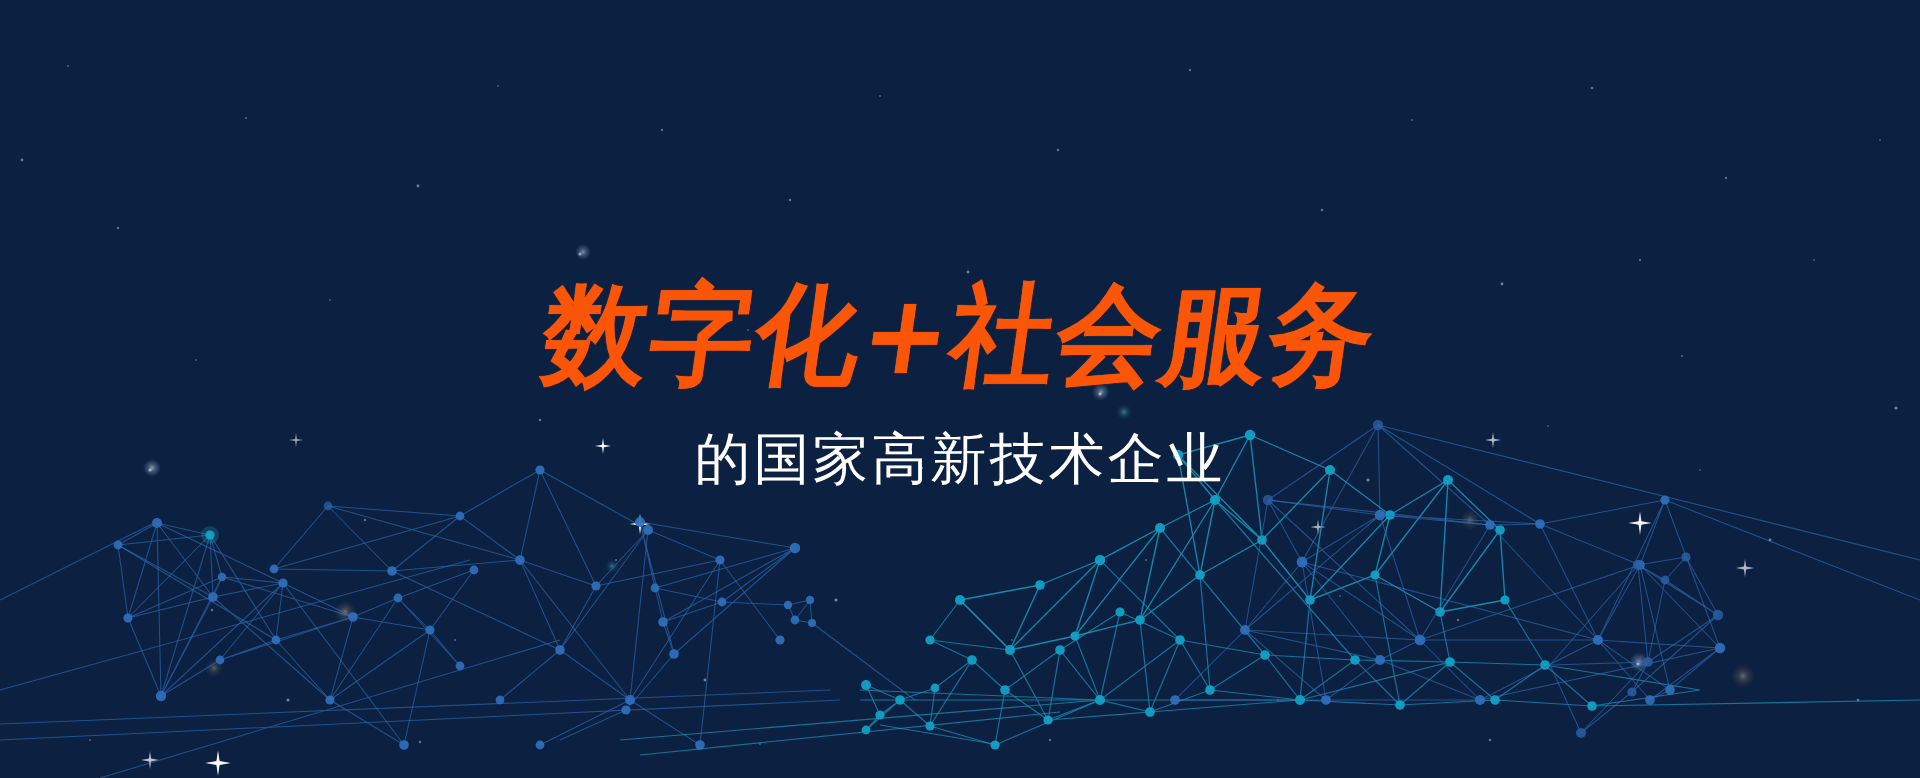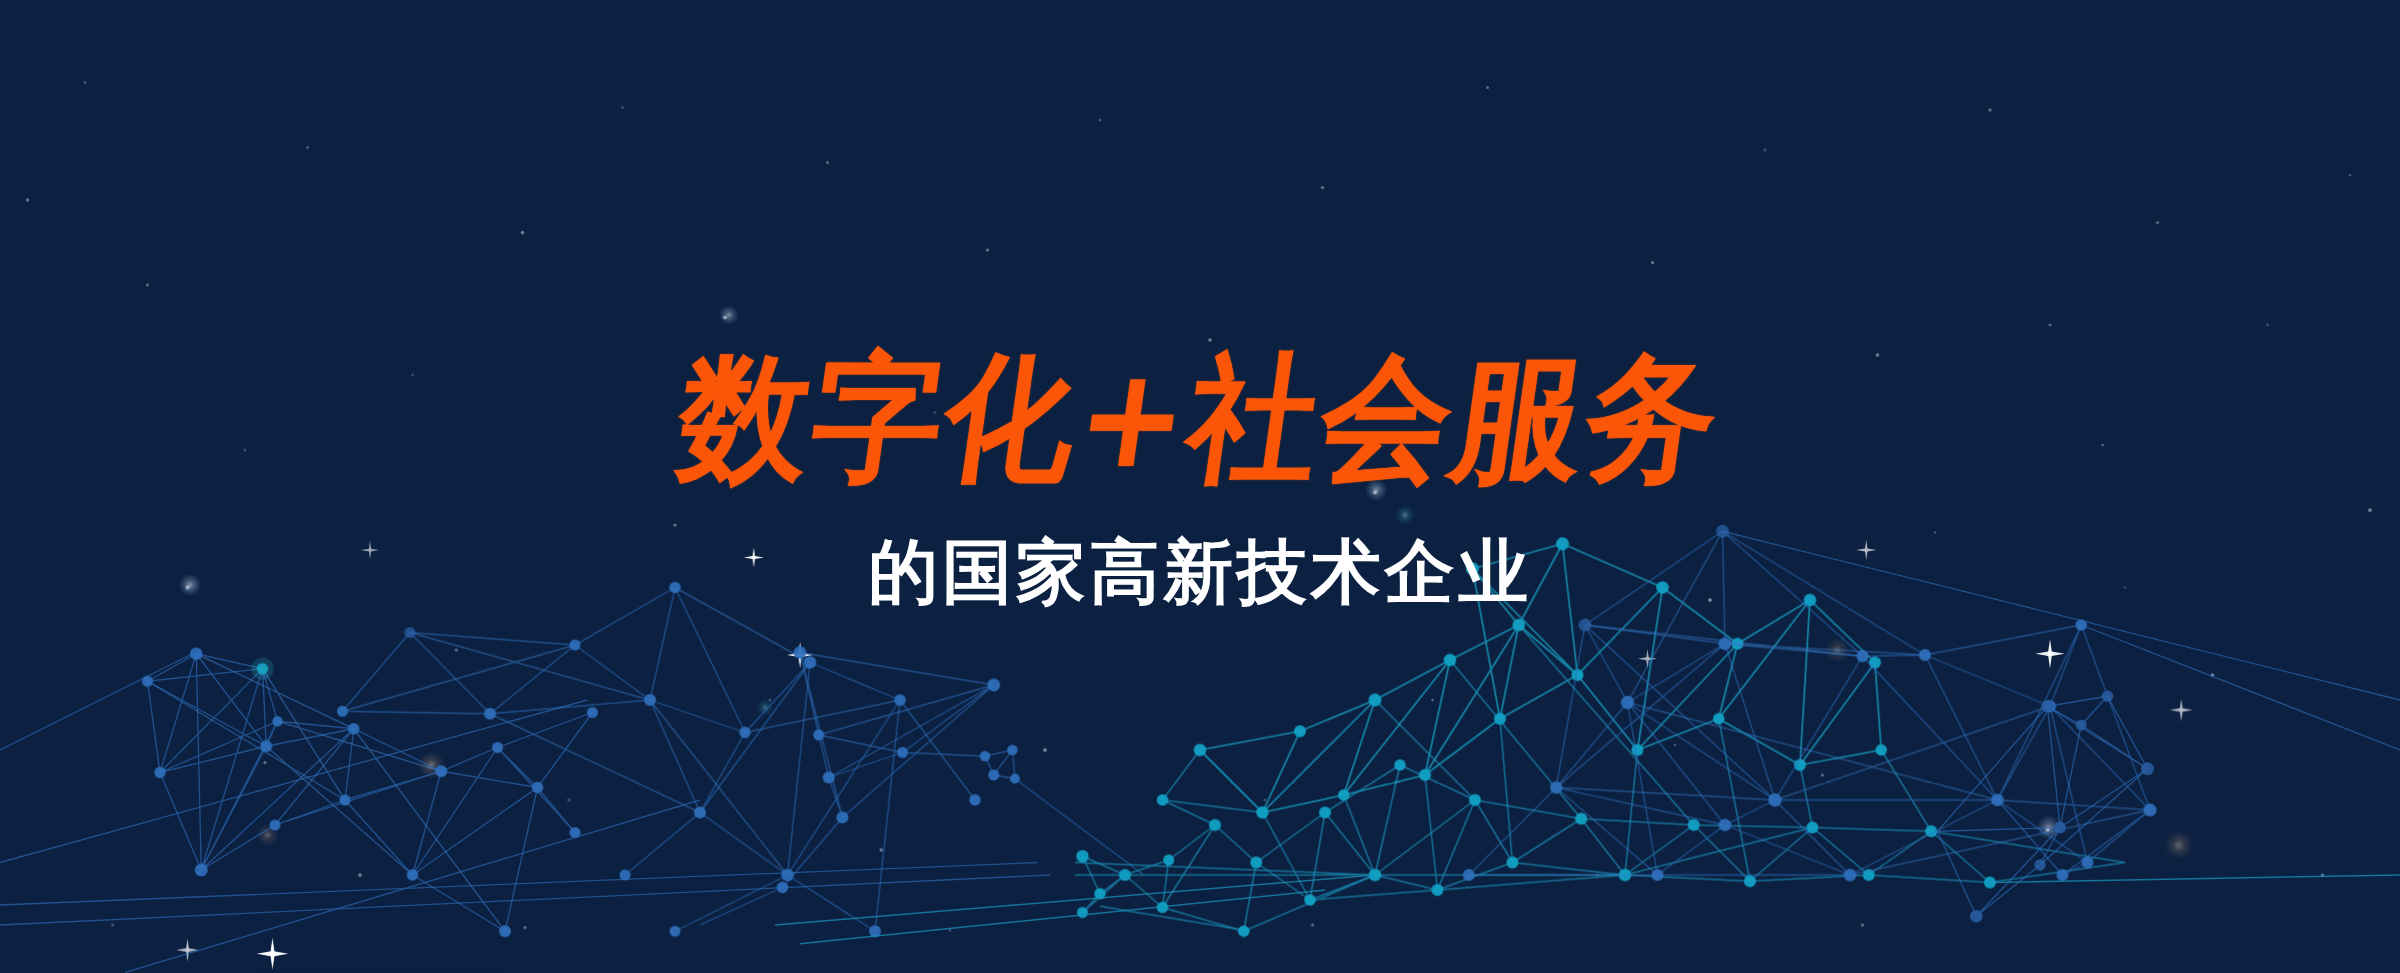--- a/index.html
+++ b/index.html
@@ -54,21 +54,21 @@
     white-space: nowrap;
   }
   .subtitle {
     position: absolute;
     left: 0;
     top: 428px;
     width: 1920px;
     text-align: center;
     color: #ffffff;
     font-family: "DejaVu Serif", "Liberation Serif", serif;
-    font-weight: 700;
+    font-weight: 400;
     font-size: 56px;
     line-height: 1.1;
     letter-spacing: 3px;
     white-space: nowrap;
   }
 </style>
 </head>
 <body>
 
 <div id="stage">

